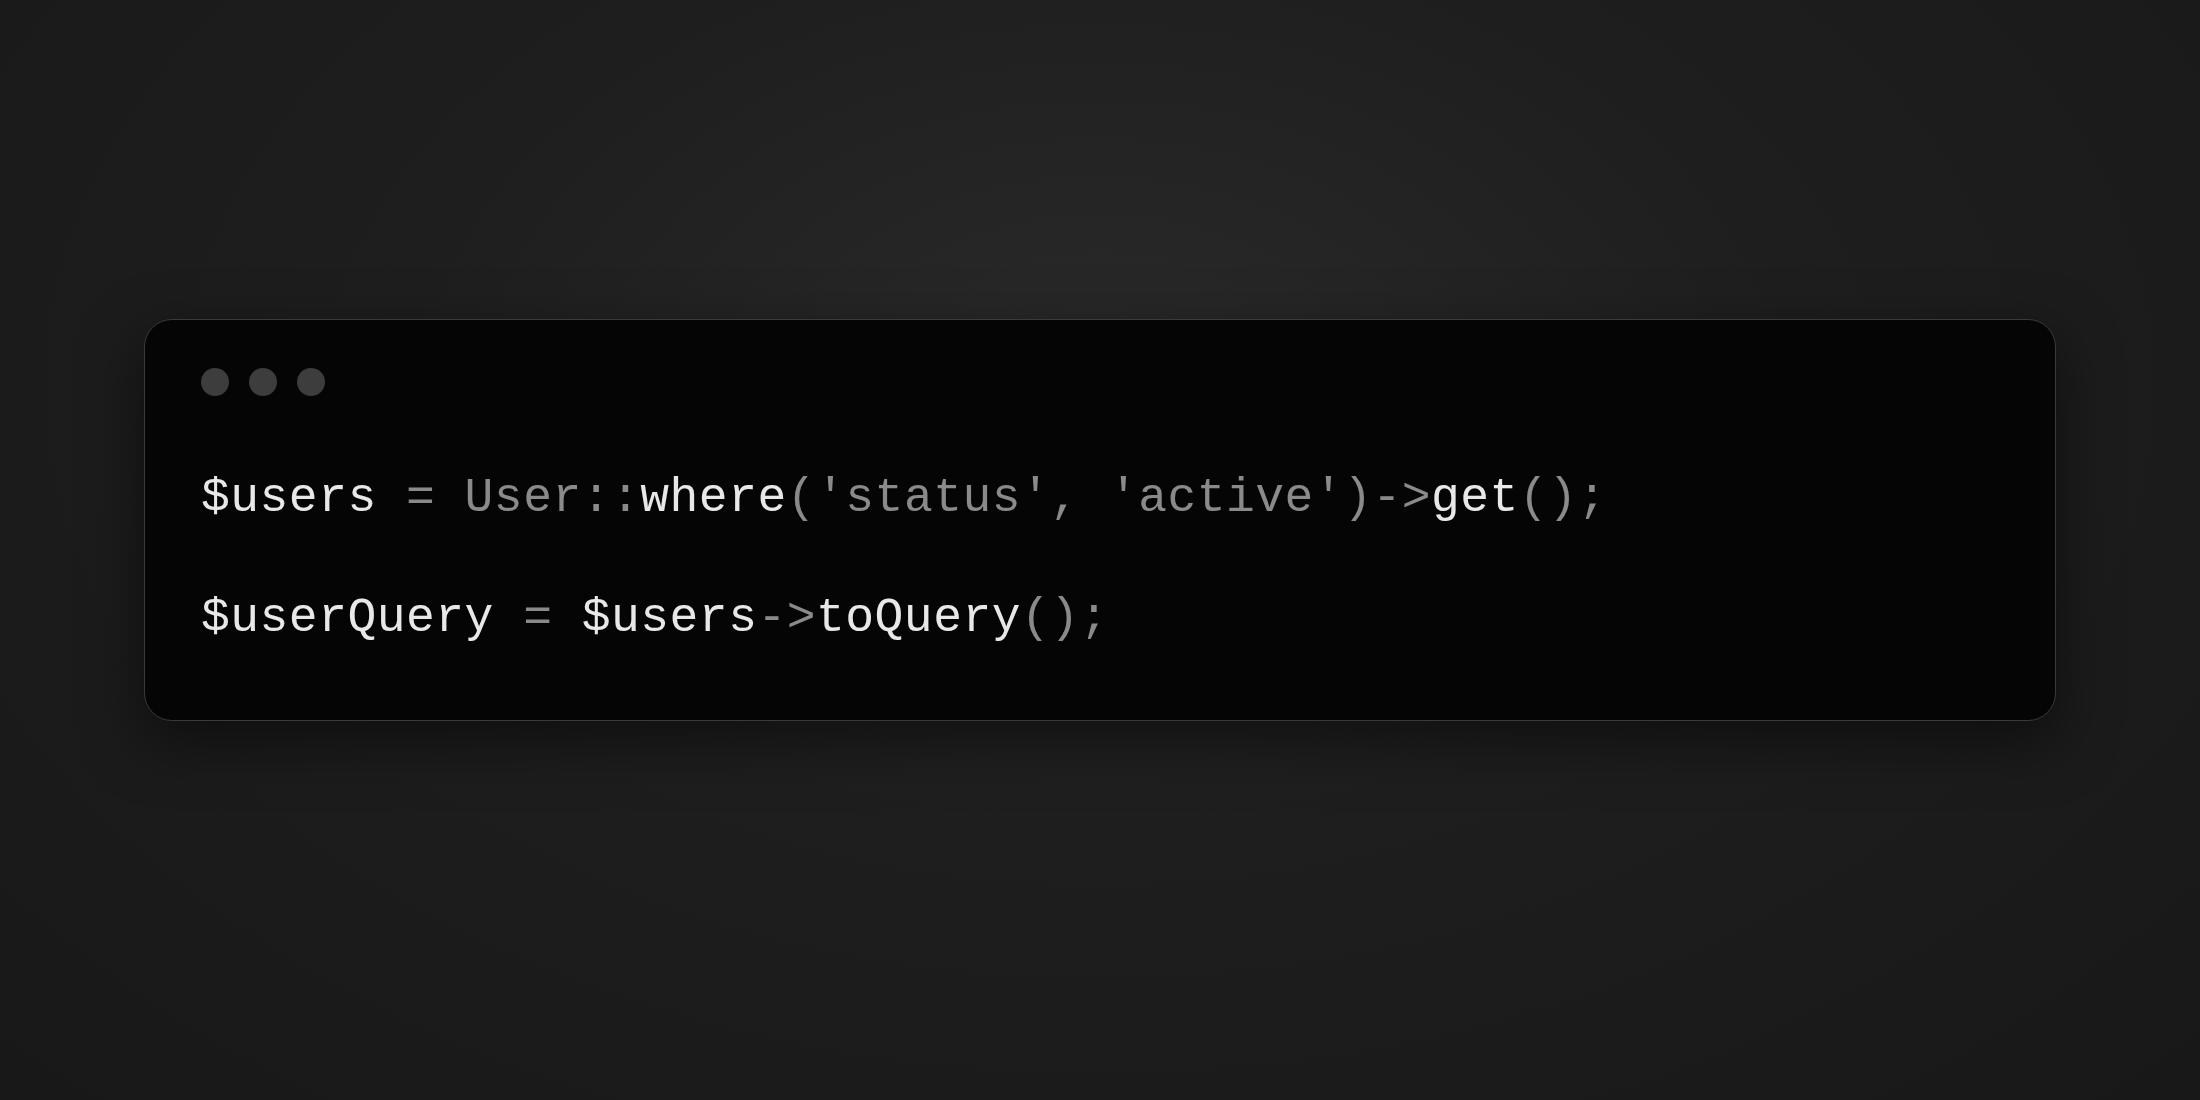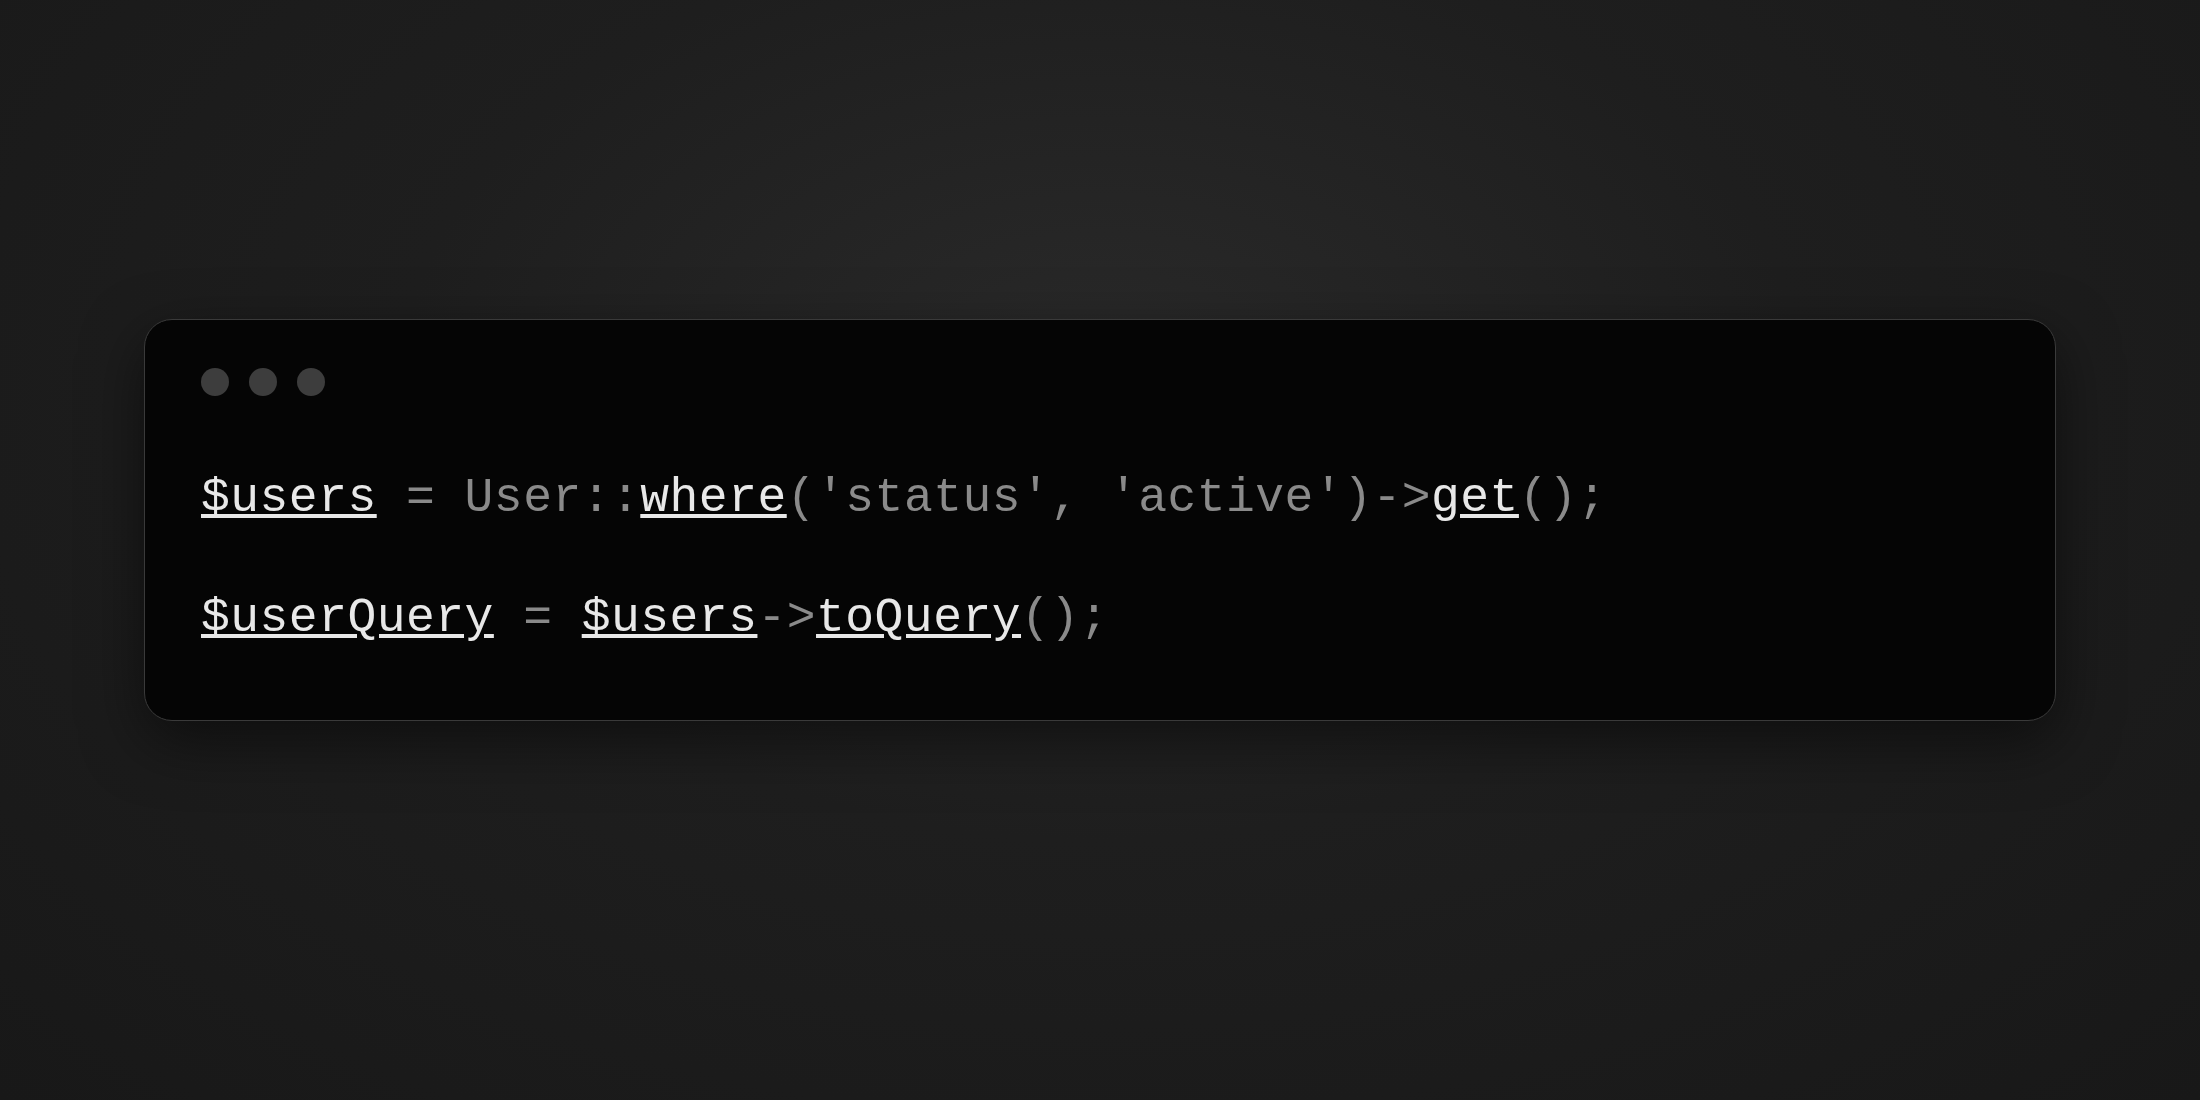--- a/index.html
+++ b/index.html
@@ -43,21 +43,21 @@
       background: #3d3d3d;
     }
 
     .code {
       font-size: 48px;
       line-height: 1.25;
       white-space: pre;
       letter-spacing: 0.01em;
     }
 
-    .t-bright { color: #e8e8e8; font-weight: 500; text-decoration: underline; }
+    .t-bright { color: #e8e8e8; font-weight: 500; }
     .t-dim { color: #8a8a8a; }
   </style>
 </head>
 <body>
 
 <div class="window">
   <div class="traffic-lights">
     <div class="traffic-light"></div>
     <div class="traffic-light"></div>
     <div class="traffic-light"></div>

